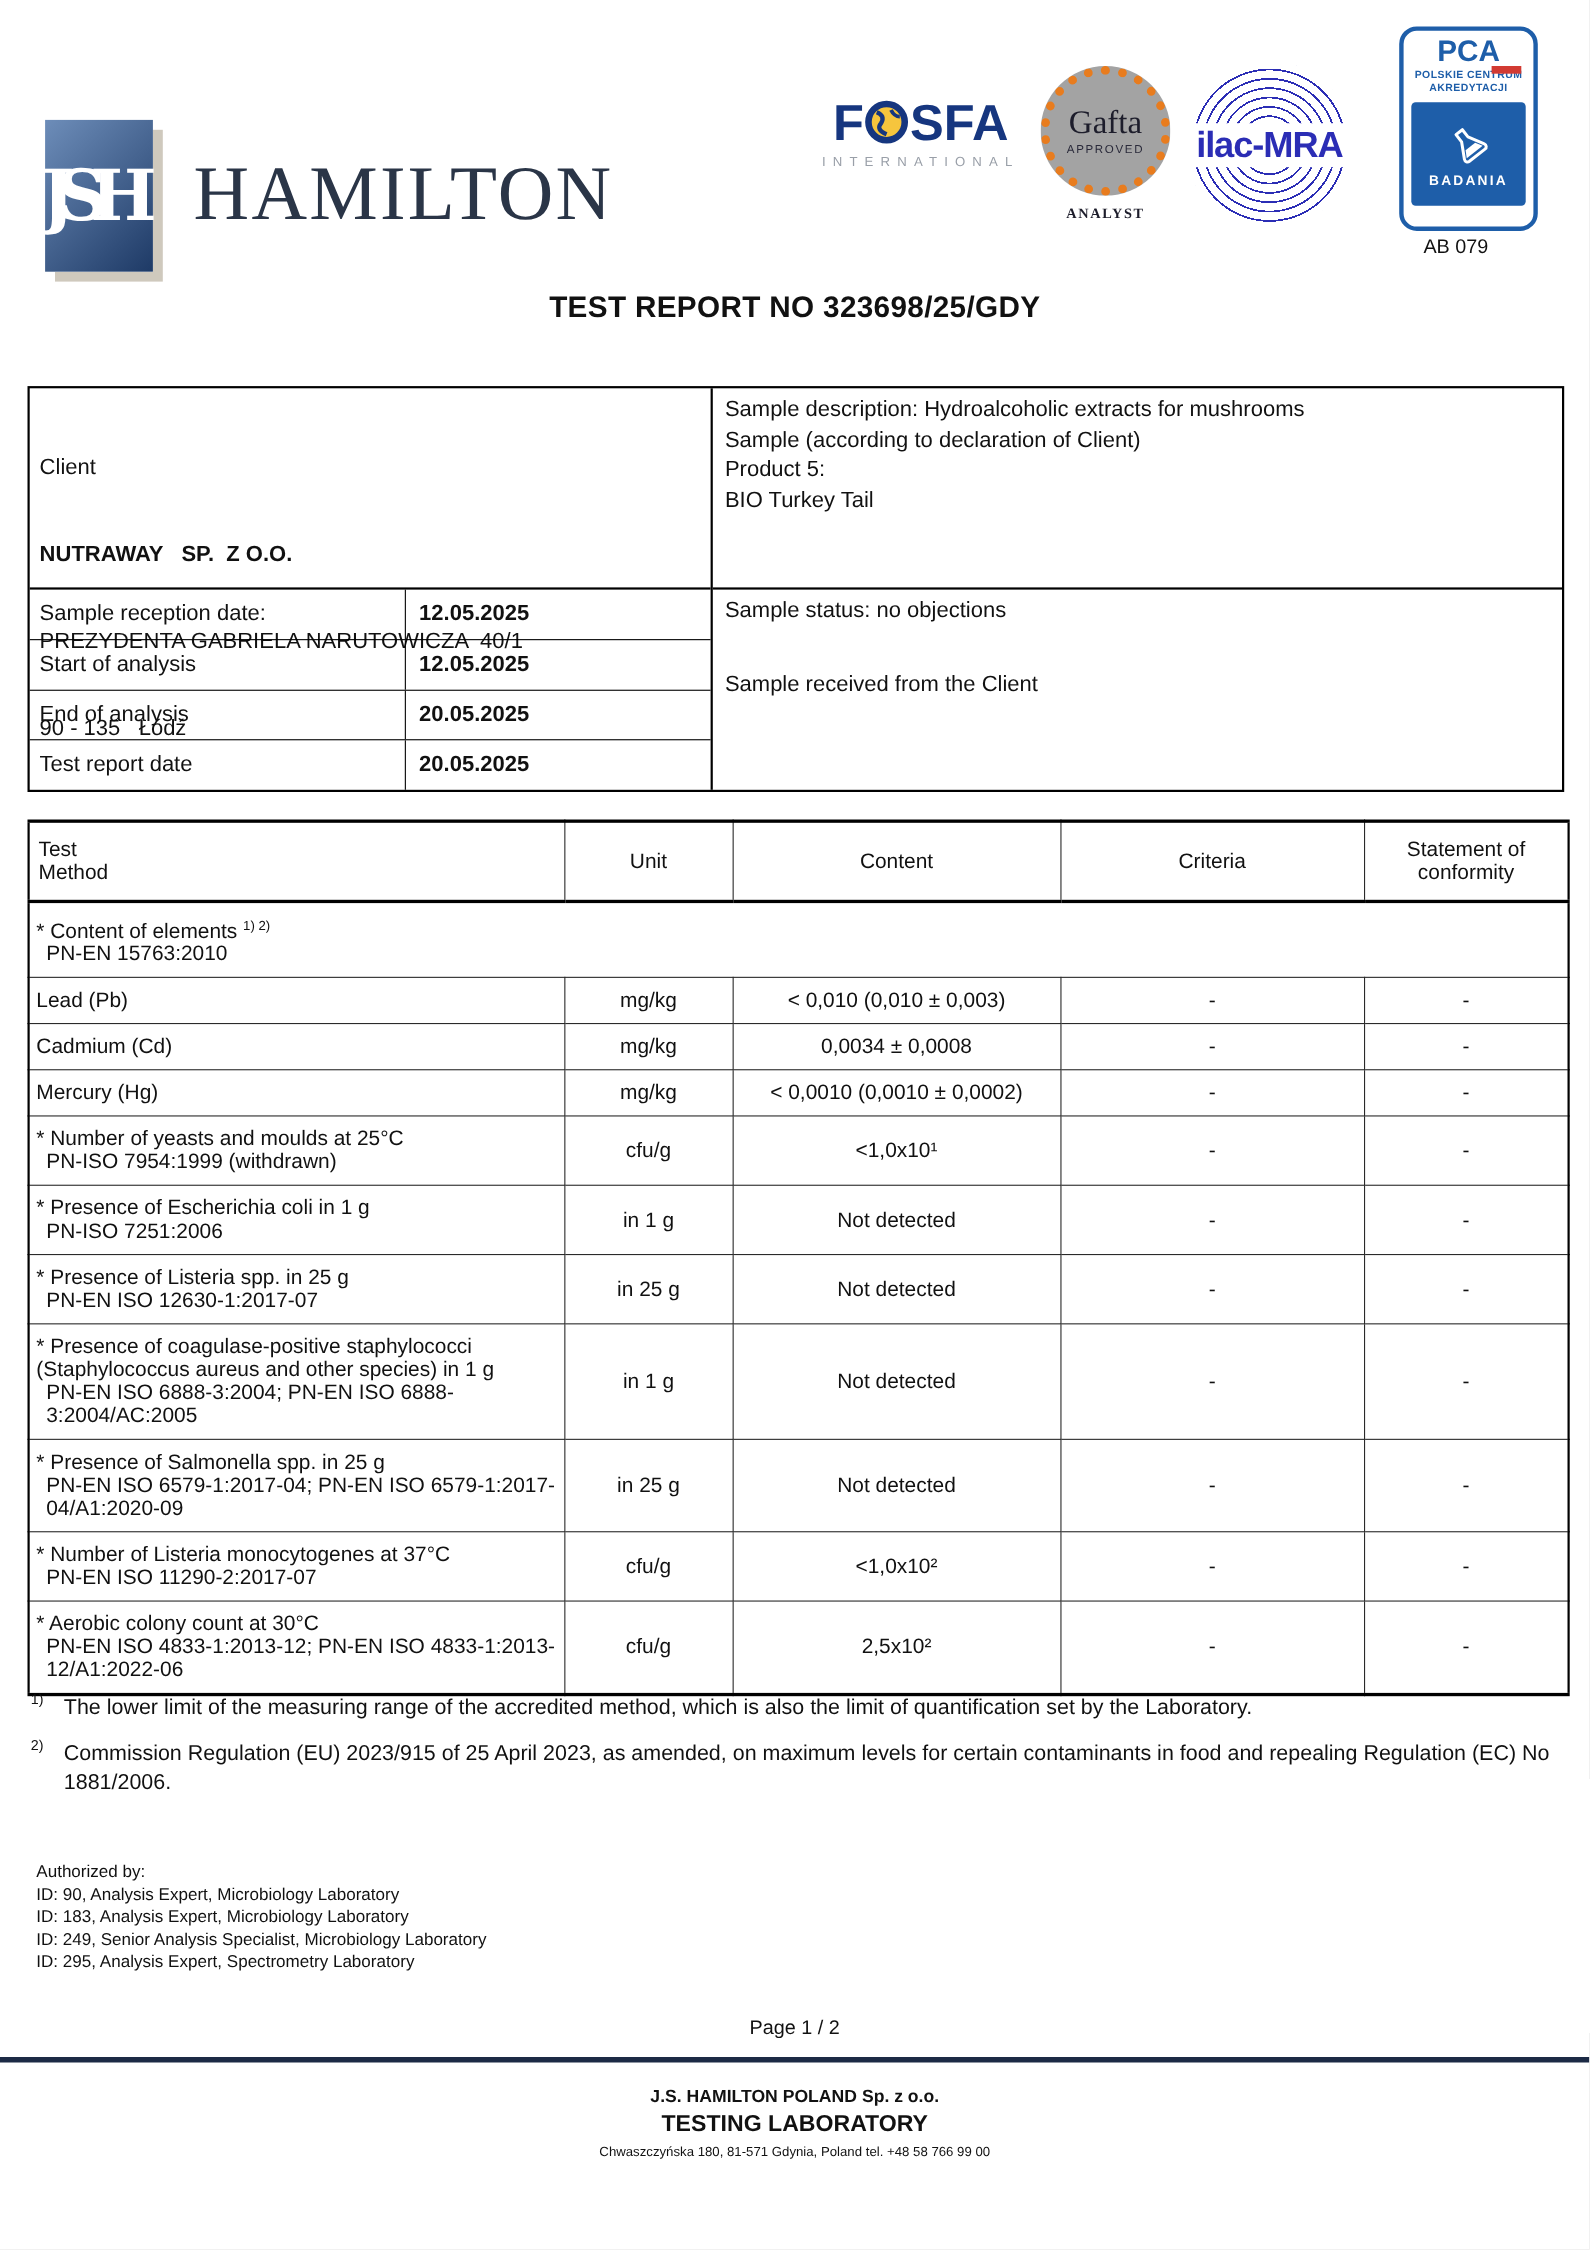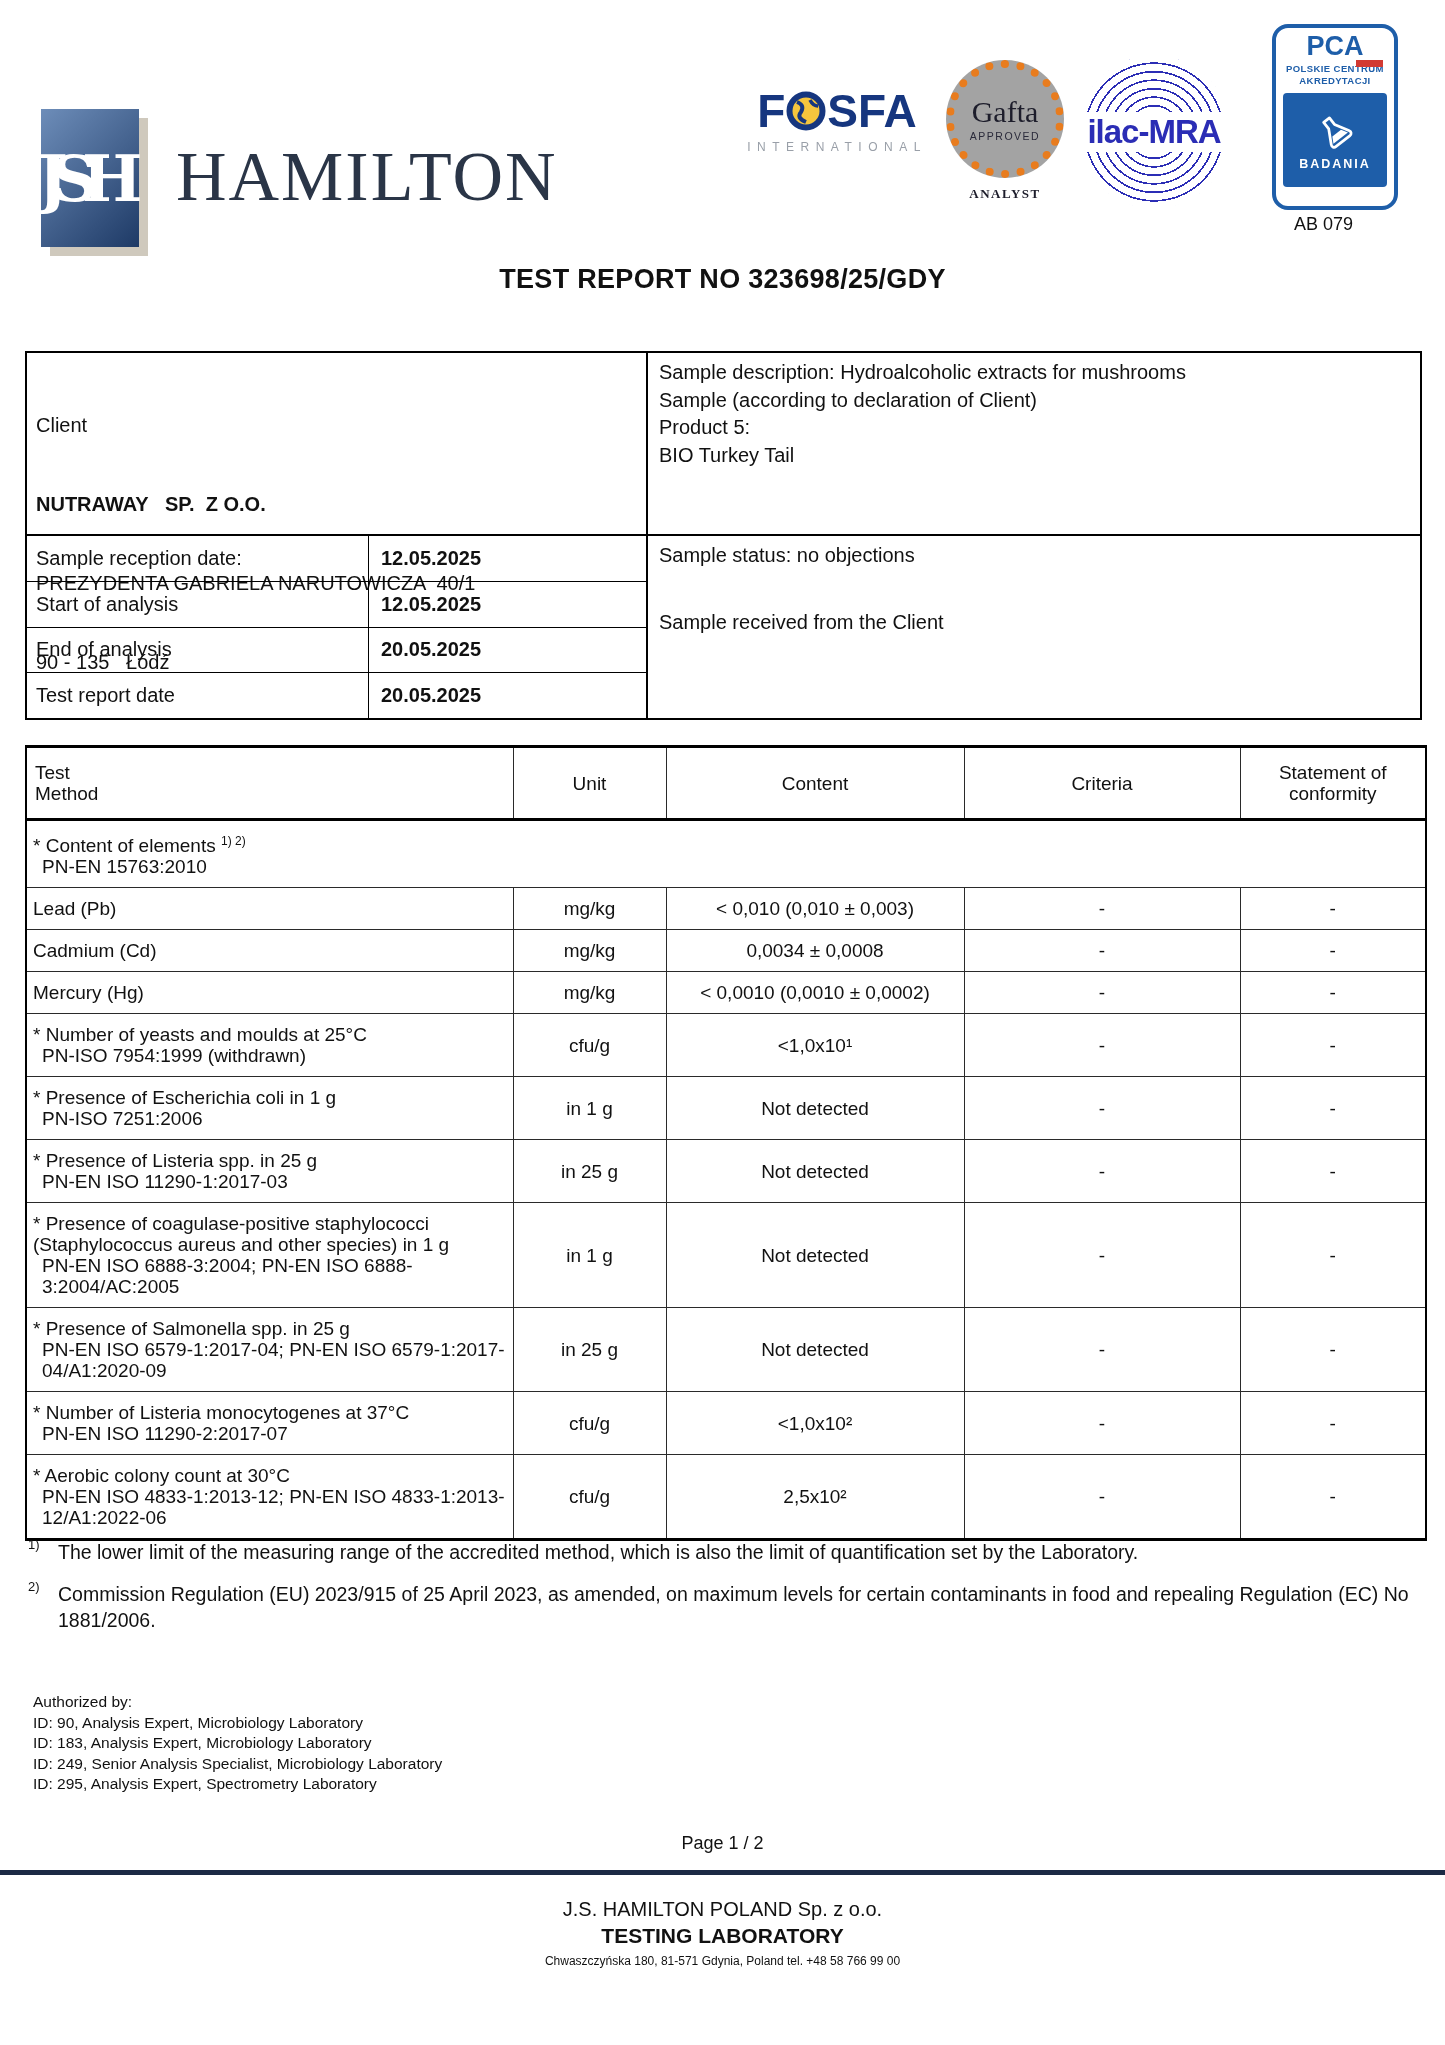--- a/index.html
+++ b/index.html
@@ -89,21 +89,21 @@
   .fn-marker{font-size:13px;width:30px;flex:0 0 30px;position:relative;top:-3px;}
   .fn-text{flex:1;}
 
   
   .auth{position:absolute;left:33px;top:1692px;font-size:15.5px;line-height:1.33;}
 
   
   .page-num{position:absolute;top:1833px;left:0;width:100%;text-align:center;font-size:18px;}
   .footer-rule{position:absolute;top:1870px;left:0;width:1445px;height:5px;background:#1c2a45;}
   .footer{position:absolute;top:1898px;left:0;width:100%;text-align:center;}
-  .footer-company{font-size:20px;font-weight:normal;margin-bottom:3px;}
+  .footer-company{font-size:16px;font-weight:bold;margin-bottom:3px;}
   .footer-lab{font-size:21px;font-weight:bold;margin-bottom:6px;}
   .footer-address{font-size:12px;}
 </style>
 </head>
 <body>
 
 <div class="page">
 
   <div class="jsh-badge">
     <span class="monogram">JSH</span>
@@ -290,21 +290,21 @@
       </td>
       <td>in 1 g</td>
       <td>Not detected</td>
       <td>-</td>
       <td>-</td>
     </tr>
 
     <tr>
       <td class="cell-test">
         <div>* Presence of Listeria spp. in 25 g</div>
-        <div class="method-line">PN-EN ISO 11290-1:2017-03</div>
+        <div class="method-line">PN-EN ISO 12630-1:2017-07</div>
       </td>
       <td>in 25 g</td>
       <td>Not detected</td>
       <td>-</td>
       <td>-</td>
     </tr>
 
     <tr>
       <td class="cell-test">
         <div>* Presence of coagulase-positive staphylococci (Staphylococcus aureus and other species) in 1 g</div>

